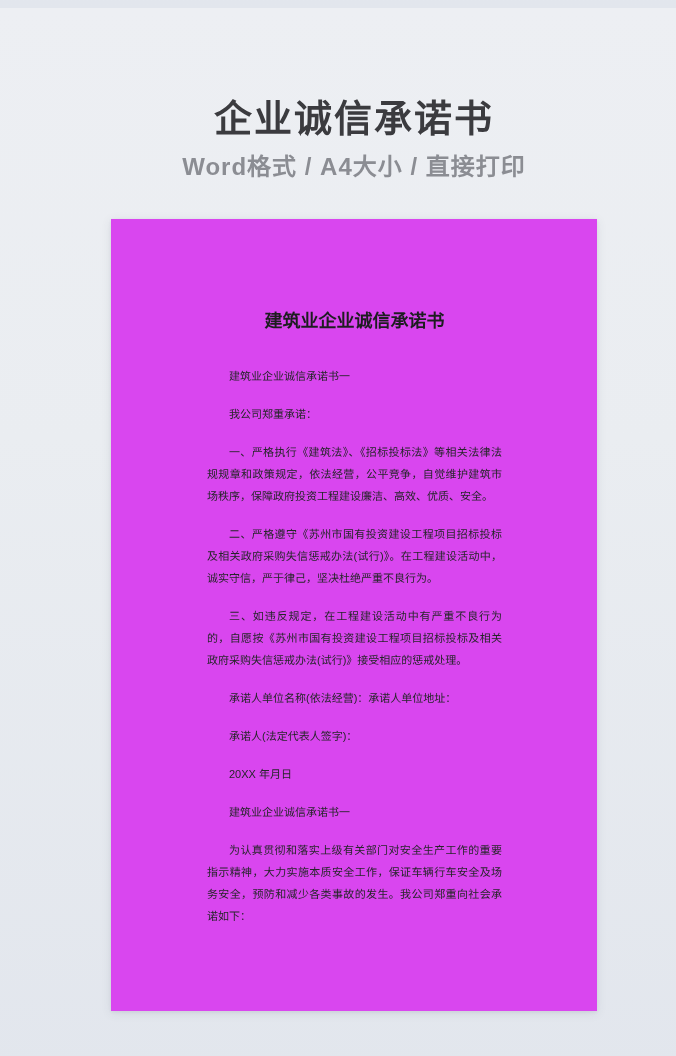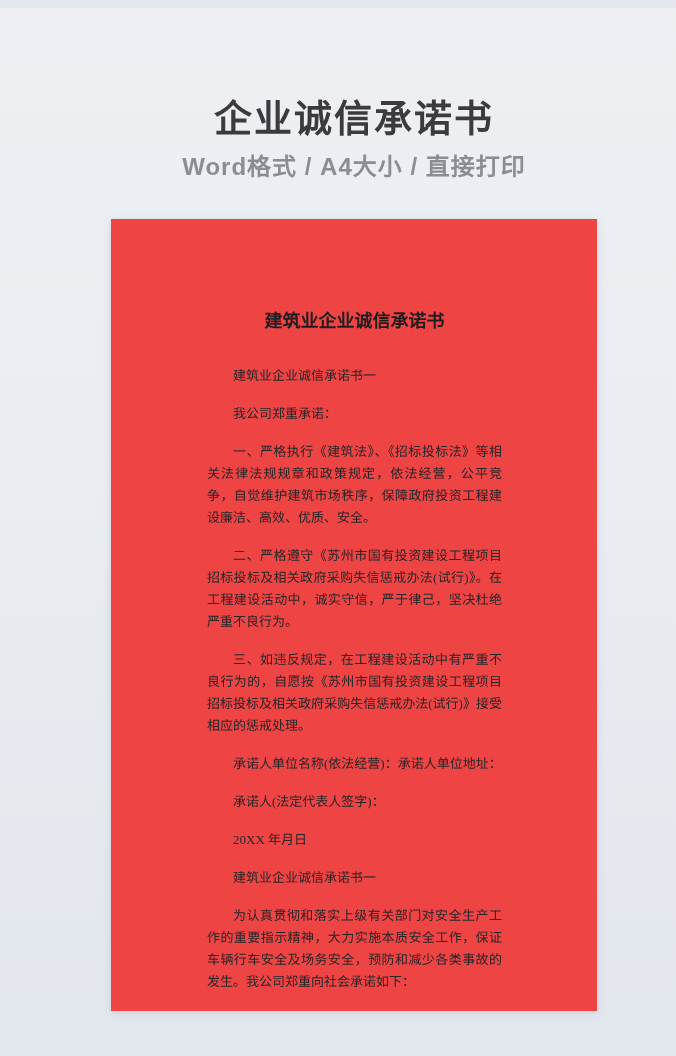--- a/index.html
+++ b/index.html
@@ -27,36 +27,36 @@
     font-size: 24px;
     font-weight: bold;
     color: #8b8d93;
     letter-spacing: 1px;
     line-height: 30px;
   }
   .sheet {
     width: 486px;
     height: 792px;
     margin: 37px auto 0 auto;
-    background: #ef4444;
+    background: #d946ef;
     box-shadow: 0 2px 10px rgba(60, 70, 90, 0.10), 0 1px 3px rgba(60, 70, 90, 0.08);
     padding: 83px 87px 40px 88px;
   }
   .doc-title {
     text-align: center;
     font-family: "DejaVu Serif", "Liberation Serif", serif;
     font-size: 18px;
     font-weight: bold;
     color: #1d1d20;
     margin-bottom: 33px;
     line-height: 22px;
   }
   .doc-p {
-    font-family: Liberation Serif, serif;
-    font-size: 13px;
+    font-family: Liberation Sans, sans-serif;
+    font-size: 11px;
     color: #26262a;
     line-height: 22px;
     text-indent: 2em;
     text-align: justify;
     margin-bottom: 16px;
   }
 </style>
 </head>
 <body>
 

